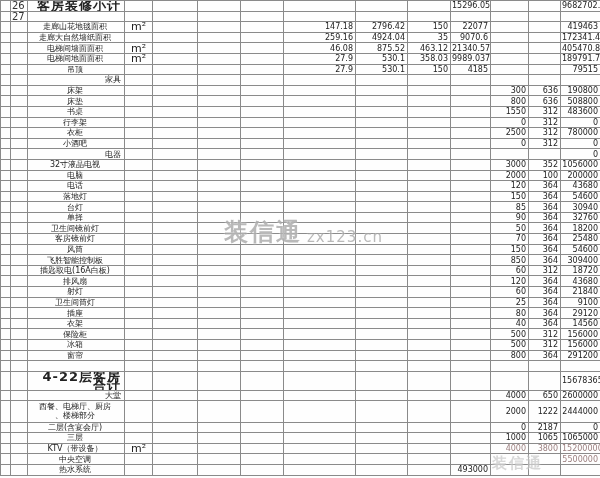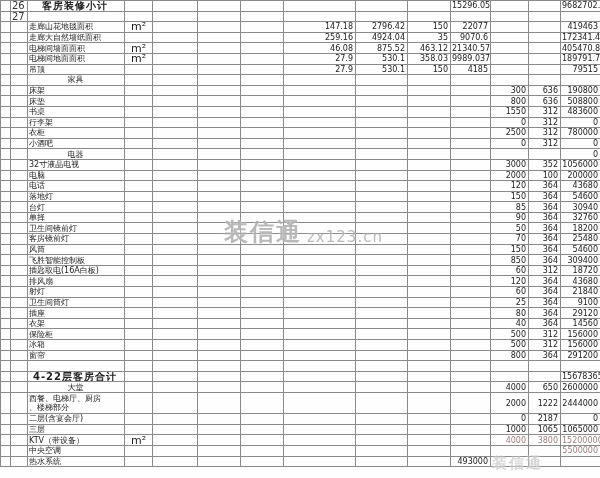--- a/index.html
+++ b/index.html
@@ -7,25 +7,25 @@
     position:relative;width:600px;height:478px;overflow:hidden;background:#fefefe;
     font-family:"DejaVu Sans","Liberation Sans",sans-serif;
   }
   table.grid{border-collapse:collapse;table-layout:fixed;width:600px;}
   td{
     border:1px solid #8a8a8a;height:9.6px;padding:0 2px 0 1px;
     font-size:8px;line-height:9px;color:#222;overflow:hidden;
     white-space:pre-line;vertical-align:middle;
   }
   .c-num{text-align:right;padding-right:3px;font-size:10px;color:#333;}
-  .c-desc{text-align:left;padding-right:3px;}
+  .c-desc{text-align:center;padding-right:3px;}
   .c-unit{text-align:center;font-size:11px;padding:0;}
   .c-h,.c-i,.c-j,.c-k,.c-l,.c-m,.c-n{text-align:right;font-variant-numeric:tabular-nums;}
-  tr.left .c-desc{text-align:center;padding-left:2px;margin-left:32px;}
-  tr.bold-center .c-desc{text-align:center;font-weight:bold;font-size:10px;letter-spacing:1px;}
+  tr.left .c-desc{text-align:right;padding-left:2px;margin-left:32px;}
+  tr.bold-center .c-desc{text-align:right;font-weight:bold;font-size:13px;letter-spacing:1px;}
   tr.tall td{height:20.2px;}
   tr.muted .c-l, tr.muted .c-m, tr.muted .c-n{color:#9b7f7f;}
   .wm{position:absolute;pointer-events:none;white-space:nowrap;}
   .wm-main{
     left:224px;top:216px;display:flex;align-items:flex-end;gap:5px;
     color:rgba(128,128,128,0.55);text-shadow:0 0 2px rgba(255,255,255,0.95);
   }
   .wm-cn{font-size:24px;font-weight:bold;letter-spacing:2px;}
   .wm-en{font-size:15px;padding-bottom:2px;letter-spacing:1px;}
   .wm-corner{

